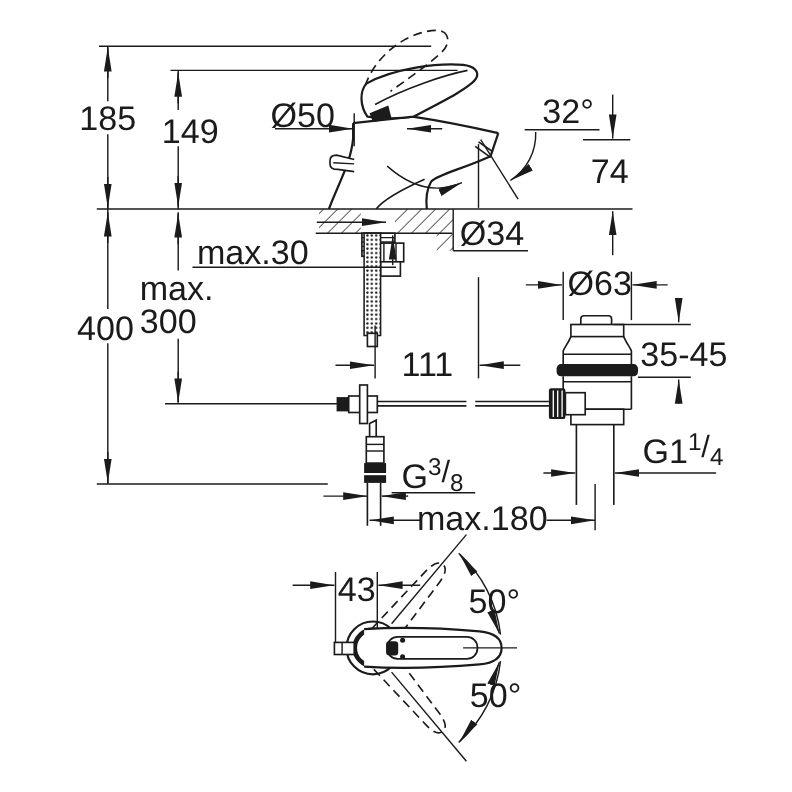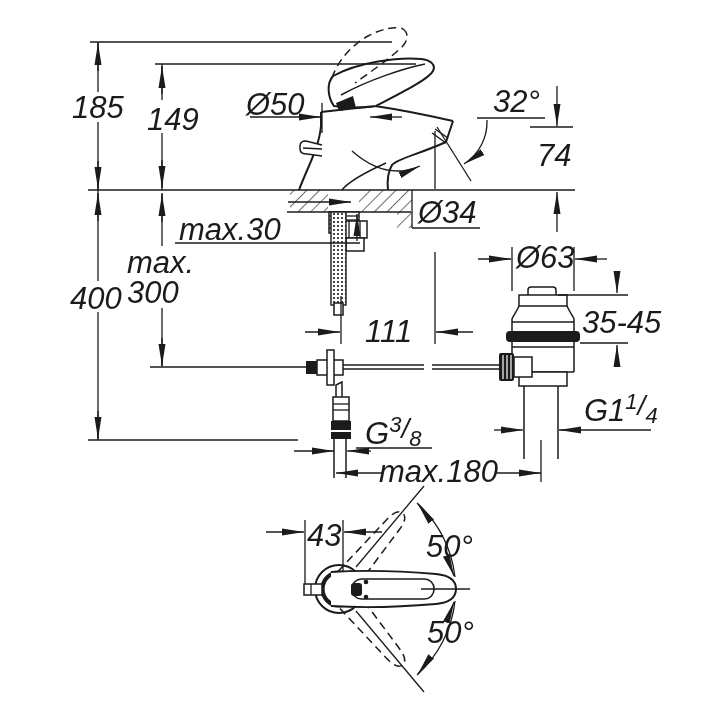--- a/index.html
+++ b/index.html
@@ -1,16 +1,16 @@
 <!DOCTYPE html>
 <html><head>
 <meta charset="utf-8">
 <style>
   html,body{margin:0;padding:0;background:#ffffff;}
-  .stage{position:relative;width:720px;height:720px;background:#ffffff;overflow:hidden;font-style:italic;}
+  .stage{position:relative;width:720px;height:720px;background:#ffffff;overflow:hidden;}
   svg{position:absolute;left:0;top:0;}
   svg text{font-family:"Liberation Sans","DejaVu Sans",sans-serif;font-size:31px;fill:#1b1b1b;}
   .ln{stroke:#1b1b1b;stroke-width:1.3;fill:none;}
   .ob{stroke:#1b1b1b;stroke-width:2;fill:none;}
   .ob1{stroke:#1b1b1b;stroke-width:1.5;fill:none;}
   .wfill{fill:#ffffff;}
   .dk{fill:#1b1b1b;stroke:none;}
   .dash{stroke-dasharray:8 5;}
   .sup{font-size:22px;}
   .slash{font-size:28px;}

